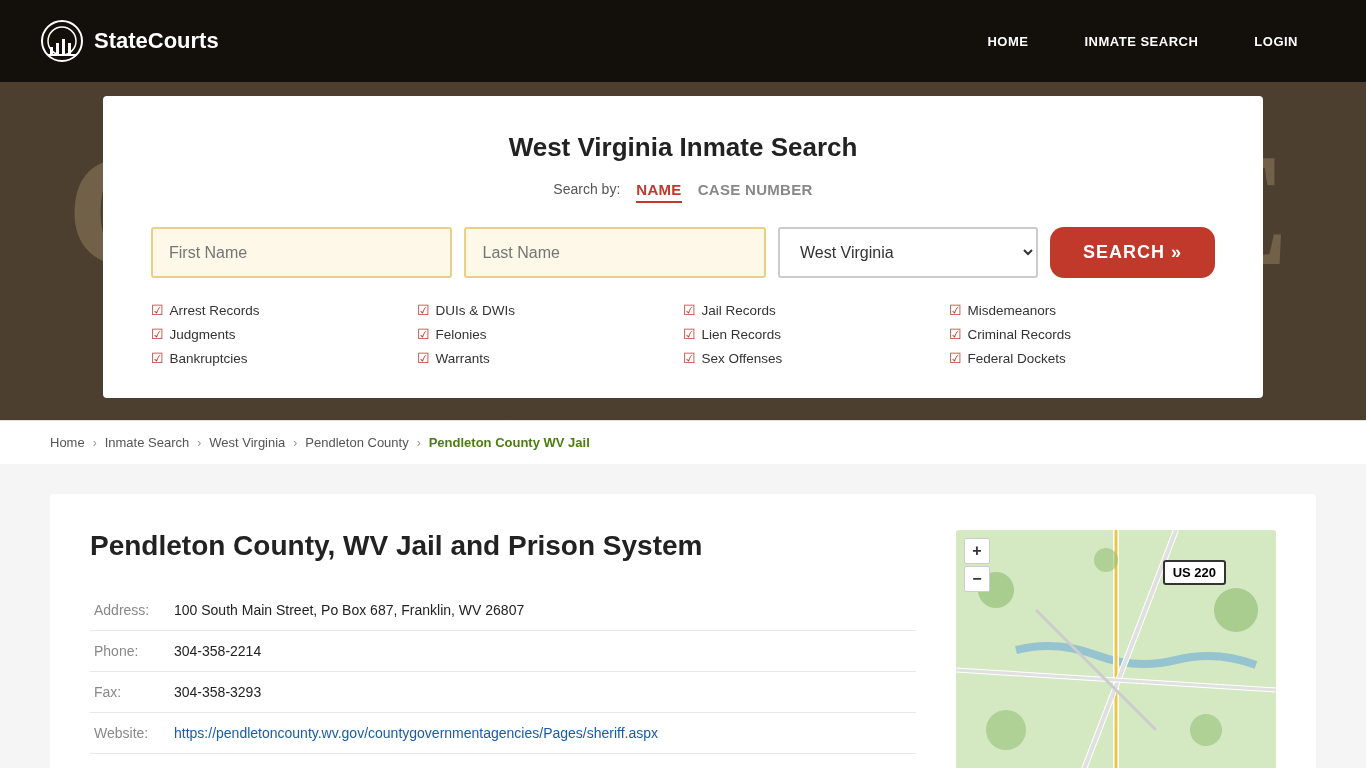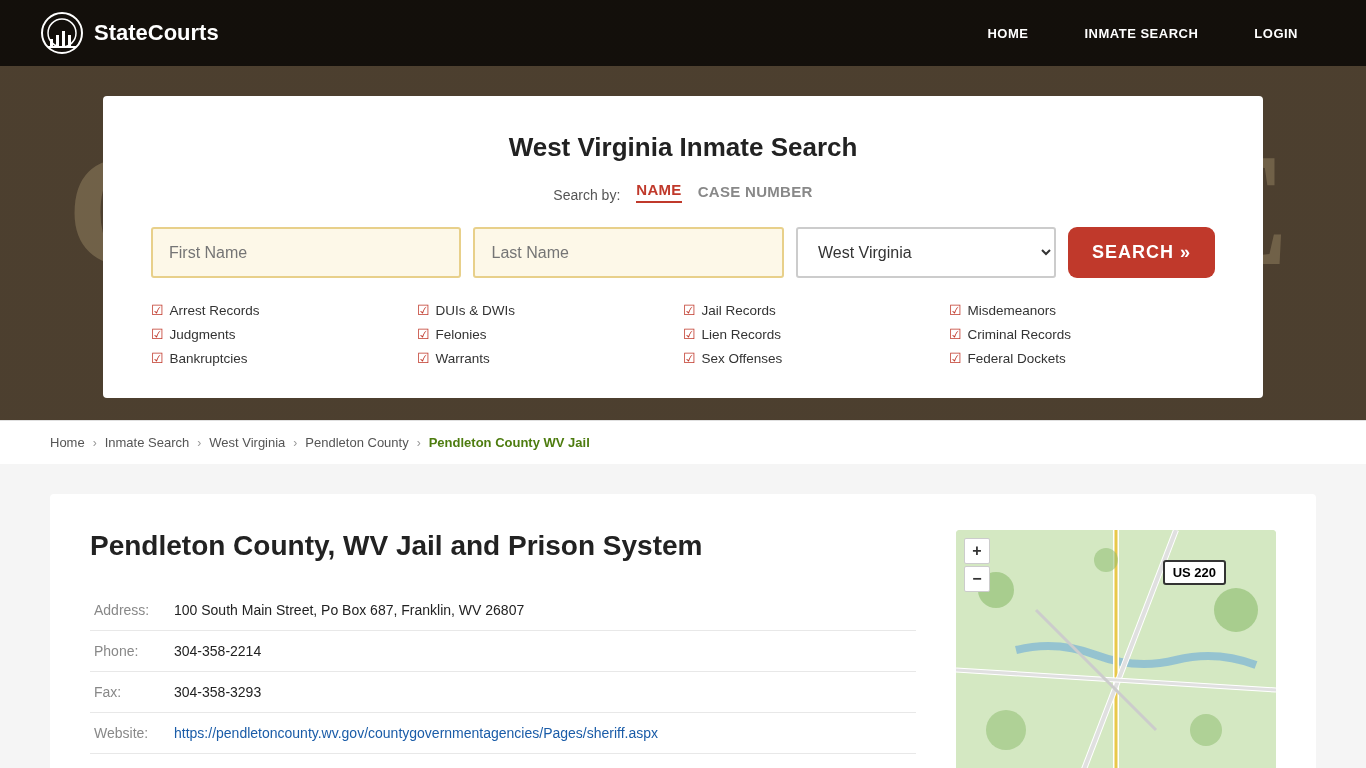--- a/index.html
+++ b/index.html
@@ -8,21 +8,21 @@
     
     .header {
       background: rgba(0,0,0,0.75);
       position: absolute;
       top: 0; left: 0; right: 0;
       z-index: 10;
       display: flex;
       align-items: center;
       justify-content: space-between;
       padding: 0 40px;
-      height: 66px;
+      height: 82px;
     }
     .logo-area {
       display: flex;
       align-items: center;
       gap: 10px;
     }
     .logo-icon {
       width: 44px;
       height: 44px;
     }
@@ -86,21 +86,21 @@
     }
     .modal-title {
       text-align: center;
       font-size: 26px;
       font-weight: bold;
       color: #222;
       margin-bottom: 18px;
     }
     .search-by-row {
       display: flex;
-      align-items: flex-end;
+      align-items: flex-start;
       justify-content: center;
       gap: 16px;
       margin-bottom: 24px;
     }
     .search-by-label {
       font-size: 14px;
       color: #555;
     }
     .search-tab {
       font-size: 15px;
@@ -137,25 +137,25 @@
       border-radius: 3px;
       background: #fff;
       color: #333;
       outline: none;
       cursor: pointer;
     }
     .search-btn {
       background: #c0392b;
       color: #fff;
       border: none;
-      padding: 14px 24px;
+      padding: 14px 33px;
       font-size: 18px;
       font-weight: bold;
       letter-spacing: 1px;
-      border-radius: 9px;
+      border-radius: 14px;
       cursor: pointer;
       white-space: nowrap;
     }
 
     
     .checkboxes-grid {
       display: grid;
       grid-template-columns: repeat(4, 1fr);
       row-gap: 8px;
       column-gap: 0;

